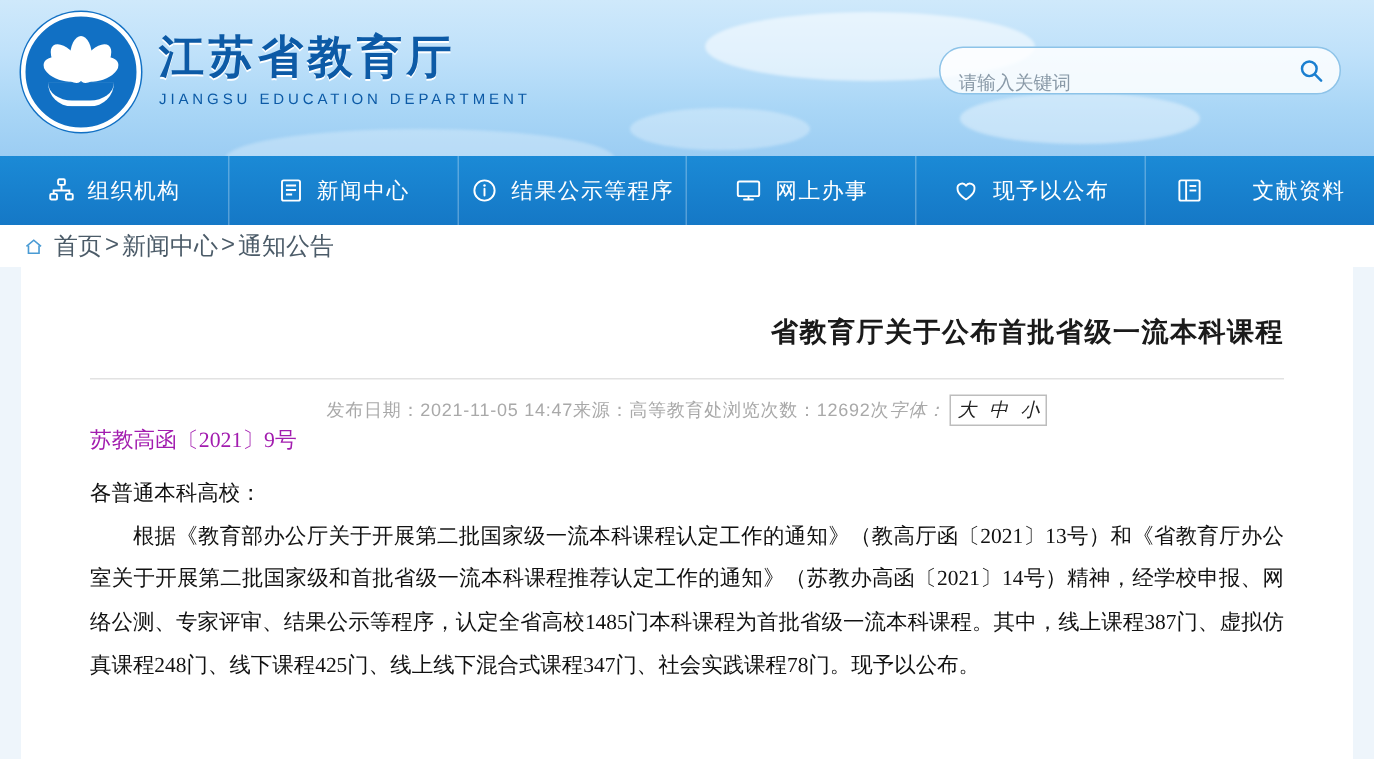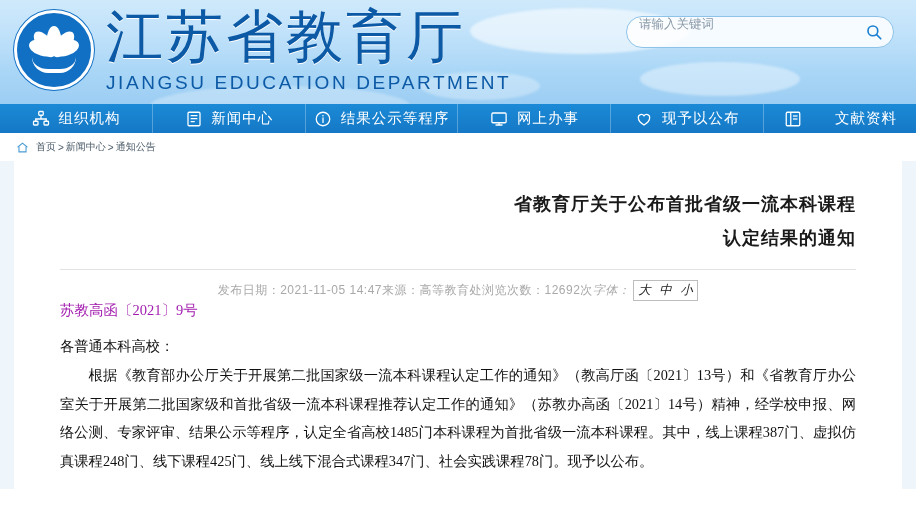--- a/index.html
+++ b/index.html
@@ -79,45 +79,45 @@
     height: 12px;
     border-bottom: 4px solid #ffffff;
     border-radius: 0 0 22px 22px;
   }
   .title-block {
     margin-left: 12px;
     line-height: 1;
   }
   .title-cn {
     font-family: "Liberation Serif", serif;
-    font-size: 57px;
-    font-weight: normal;
+    font-size: 30px;
+    font-weight: bold;
     color: #0c5aa6;
     letter-spacing: 3px;
     text-shadow: 0 1px 0 #ffffff;
   }
   .title-en {
     margin-top: 8px;
-    font-size: 19px;
+    font-size: 10px;
     color: #0c5aa6;
     letter-spacing: 2.6px;
     font-weight: normal;
   }
 
   .search-box {
     position: absolute;
     right: 22px;
-    top: 16px;
+    top: 31px;
     width: 268px;
     height: 32px;
     background: rgba(255,255,255,0.85);
     border: 1px solid #8dc3e8;
     border-radius: 16px;
     display: flex;
-    align-items: flex-start;
+    align-items: flex-end;
     box-sizing: border-box;
   }
   .search-box input {
     flex: 1;
     border: none;
     background: transparent;
     outline: none;
     font-size: 12.5px;
     color: #5a6b7a;
     padding: 0 12px;
@@ -130,21 +130,21 @@
     display: flex;
     align-items: center;
     justify-content: center;
     cursor: pointer;
     color: #1b7fd0;
   }
 
   
   .nav {
     display: flex;
-    height: 29px;
+    height: 46px;
     background: linear-gradient(180deg, #1b8ad6 0%, #1578c6 100%);
   }
   .nav-item {
     flex: 1;
     display: flex;
     align-items: center;
     justify-content: center;
     gap: 8px;
     color: #ffffff;
     font-size: 14.5px;
@@ -162,21 +162,21 @@
     justify-content: center;
   }
   .nav-icon svg { display:block; }
 
   
   .breadcrumb {
     height: 28px;
     display: flex;
     align-items: center;
     padding-left: 16px;
-    font-size: 10px;
+    font-size: 16px;
     color: #4b5b68;
     background: #ffffff;
     gap: 2px;
   }
   .breadcrumb .home-icon {
     color: #4a9bd4;
     margin-right: 5px;
     display: inline-flex;
   }
   .breadcrumb a {
@@ -365,21 +365,20 @@
     <span>&gt;</span>
     <a>新闻中心</a>
     <span>&gt;</span>
     <a>通知公告</a>
   </div>
 
   <div class="content-outer">
     <div class="article">
       <div class="art-title">
         <div>省教育厅关于公布首批省级一流本科课程</div>
-        <div>认定结果的通知</div>
       </div>
 
       <div class="meta">
         <span>
           <span>发布日期：</span><span>2021-11-05 14:47</span>
         </span>
         <span>
           <span>来源：</span><span>高等教育处</span>
         </span>
         <span>

